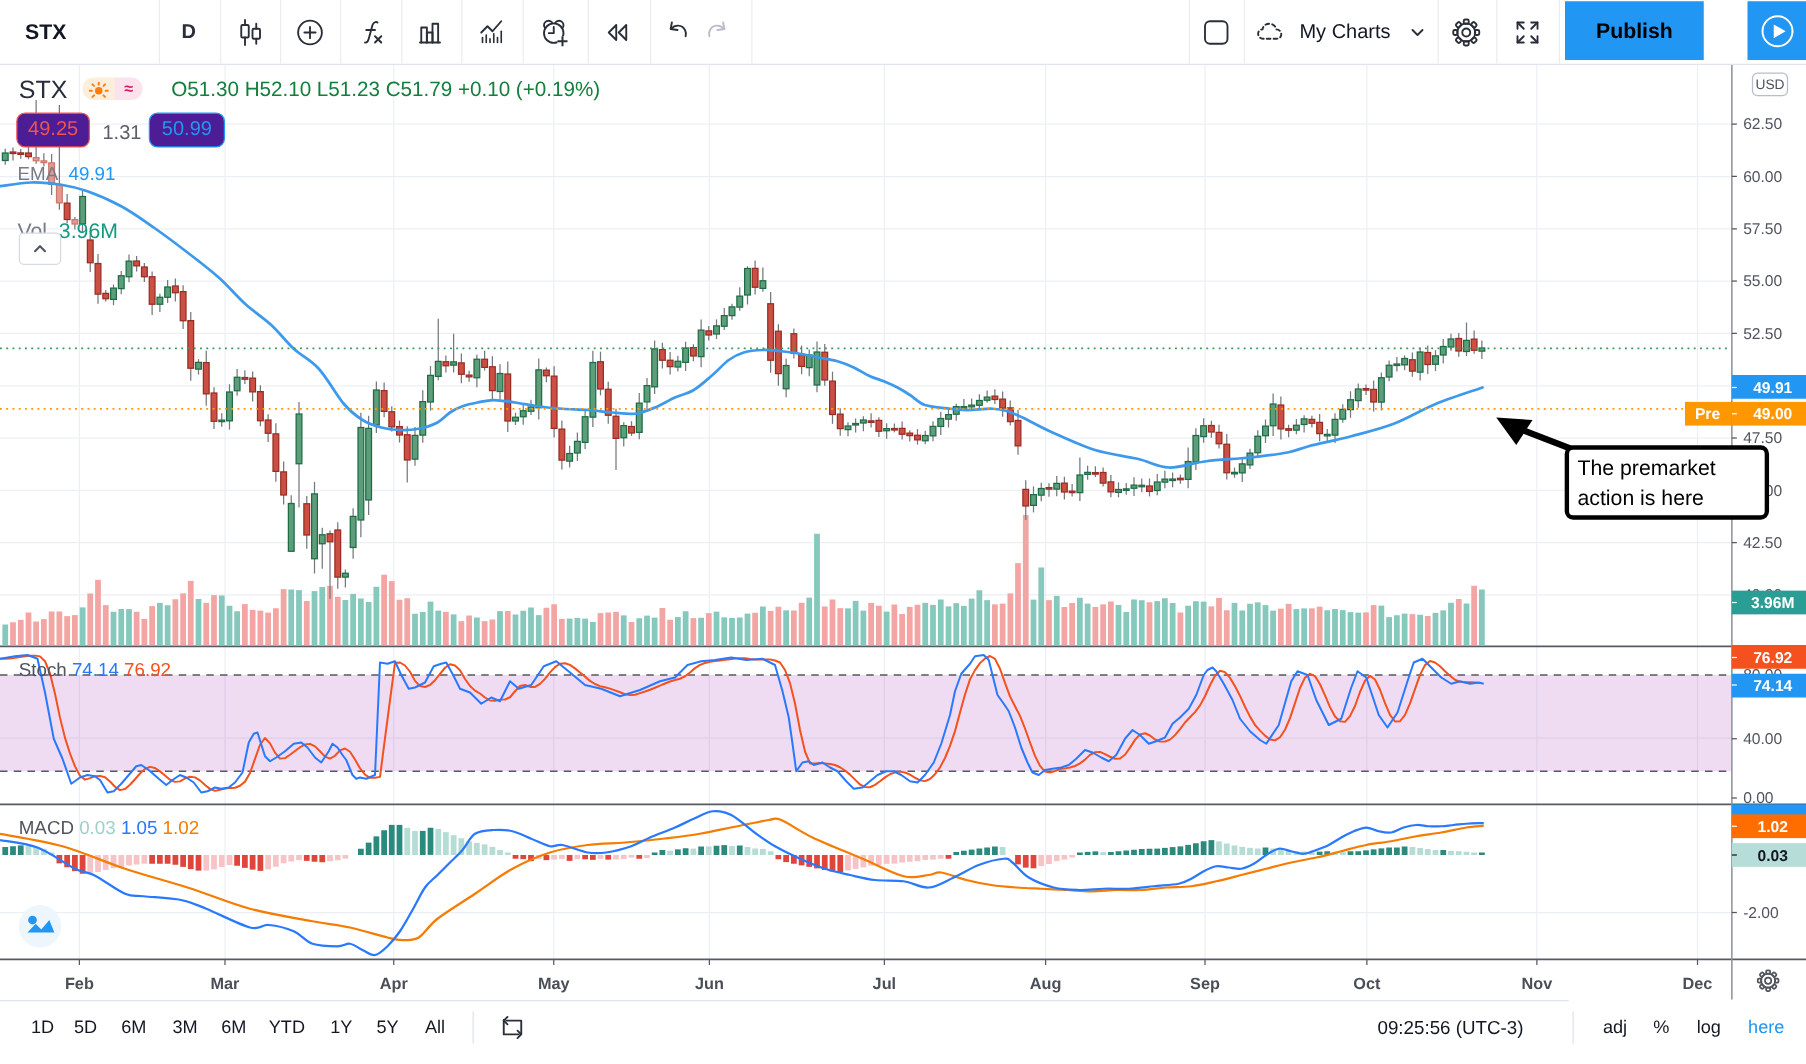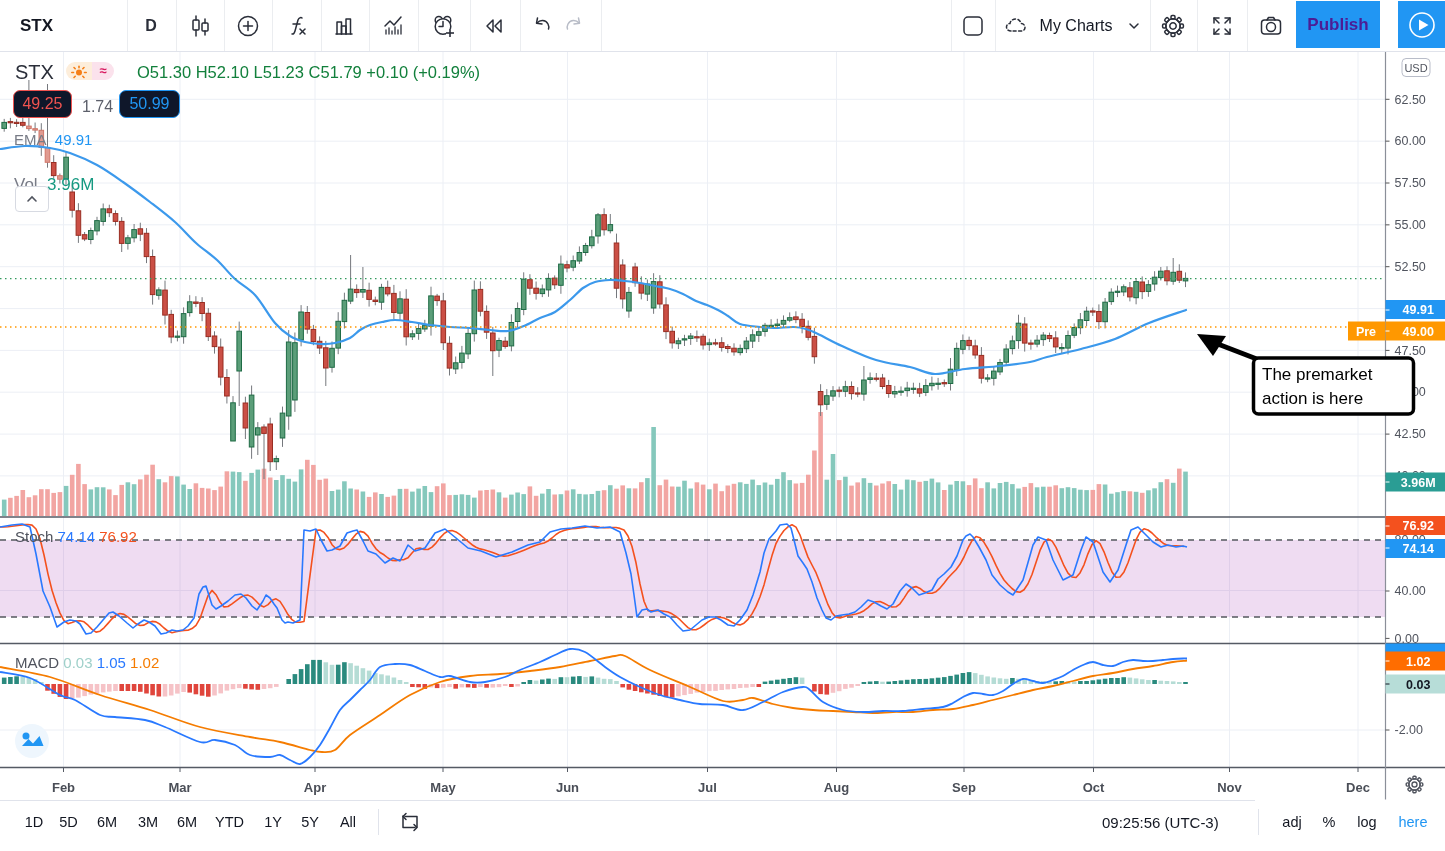--- a/index.html
+++ b/index.html
@@ -1,22 +1,22 @@
 <!DOCTYPE html>
 <html><head><meta charset="utf-8"><style>
 *{margin:0;padding:0;box-sizing:border-box}
 body{width:1445px;height:851px;font-family:"Liberation Sans",sans-serif;background:#fff;overflow:hidden;position:relative}
 #topbar{position:absolute;left:0;top:0;width:1445px;height:52px;background:#fff;border-bottom:1px solid #e0e3eb}
 .vsep{position:absolute;top:0;height:51px;border-left:1px solid #ebedf0}
 .tbi{position:absolute;top:0;height:51px;display:flex;align-items:center;justify-content:center}
-#publish{position:absolute;left:1296px;top:1px;width:84px;height:47px;background:#2196f3;color:#4c1d95;font-size:17px;font-weight:bold;display:flex;align-items:center;justify-content:center}
+#publish{position:absolute;left:1252px;top:1px;width:111px;height:47px;background:#2196f3;color:#000000;font-size:17px;font-weight:bold;display:flex;align-items:center;justify-content:center}
 #pubsep{position:absolute;left:1396px;top:1px;width:2px;height:47px;background:#ffffff}
 #playbtn{position:absolute;left:1398px;top:1px;width:47px;height:47px;background:#2196f3;display:flex;align-items:center;justify-content:center}
 #legend{position:absolute;left:0;top:52px;width:600px;height:170px;z-index:5}
-.pillbox{position:absolute;top:38px;height:28px;border:1.5px solid;border-radius:7px;background:#0f172a;font-size:16px;text-align:center;line-height:25px}
+.pillbox{position:absolute;top:38px;height:28px;border:1.5px solid;border-radius:7px;background:#4c1d95;font-size:16px;text-align:center;line-height:25px}
 #botbar{position:absolute;left:0;top:800px;width:1255px;height:51px;background:#fff;border-top:1px solid #e0e3eb}
 .bbt{position:absolute;top:0;height:42px;display:flex;align-items:center;justify-content:center;width:40px;font-size:14.5px;color:#131722}
 </style></head>
 <body>
 <svg width="1445" height="748" viewBox="0 52 1445 748" style="position:absolute;left:0;top:52px">
 <style>
 .ax{font:12.5px "Liberation Sans",sans-serif;fill:#50545e}
 .axb{font:bold 12.5px "Liberation Sans",sans-serif;text-anchor:middle}
 .mon{font:bold 13px "Liberation Sans",sans-serif;fill:#4a4e57;text-anchor:middle}
 </style>
@@ -1124,21 +1124,21 @@
           <line x1="18.5" y1="10.5" x2="20.2" y2="10.5"></line>
           <line x1="9.2" y1="6.7" x2="8" y2="5.5"></line>
           <line x1="16.8" y1="6.7" x2="18" y2="5.5"></line>
           <line x1="9.2" y1="14.3" x2="8" y2="15.5"></line>
           <line x1="16.8" y1="14.3" x2="18" y2="15.5"></line>
         </g>
       </svg></div>
 <div style="position:absolute;left:92px;top:10px;width:22px;height:18px;background:#fbe2ec;border-radius:0 9px 9px 0;color:#d81b60;font-weight:bold;text-align:center;font-size:13px;line-height:17px">≈</div>
 <div style="position:absolute;left:137px;top:11px;font-size:16.5px;color:#12803c">O51.30&nbsp;H52.10&nbsp;L51.23&nbsp;C51.79&nbsp;+0.10&nbsp;(+0.19%)</div>
 <div class="pillbox" style="left:13px;border-color:#ef5350;color:#ef5350;width:59px">49.25</div>
-<div style="position:absolute;left:82px;top:46px;font-size:16px;color:#5d606b">1.74</div>
+<div style="position:absolute;left:82px;top:46px;font-size:16px;color:#5d606b">1.31</div>
 <div class="pillbox" style="left:119px;border-color:#2196f3;color:#2196f3;width:61px">50.99</div>
 <div style="position:absolute;left:14px;top:79px;font-size:15px;color:#787b86">EMA&nbsp; <span style="color:#2196f3">49.91</span></div>
 <div style="position:absolute;left:14px;top:123px;font-size:17px;color:#787b86">Vol&nbsp; <span style="color:#159980">3.96M</span></div>
 <div style="position:absolute;left:15px;top:134px;width:34px;height:26px;border:1px solid #d7dae2;border-radius:4px;background:#fff;text-align:center"><svg width="14" height="24" viewBox="0 0 14 24">
         <path d="M3 14 L7 10 L11 14" stroke="#50545e" stroke-width="1.6" fill="none" stroke-linecap="round"></path>
       </svg></div>
 </div>
 <div style="position:absolute;left:15px;top:528px;font-size:15px;color:#50545e;z-index:5">Stoch <span style="color:#2979ff">74.14</span> <span style="color:#f4511e">76.92</span></div>
 <div style="position:absolute;left:15px;top:654px;font-size:15px;color:#50545e;z-index:5">MACD <span style="color:#9fd0ca">0.03</span> <span style="color:#2979ff">1.05</span> <span style="color:#f57c00">1.02</span></div>
 <div id="botbar">

